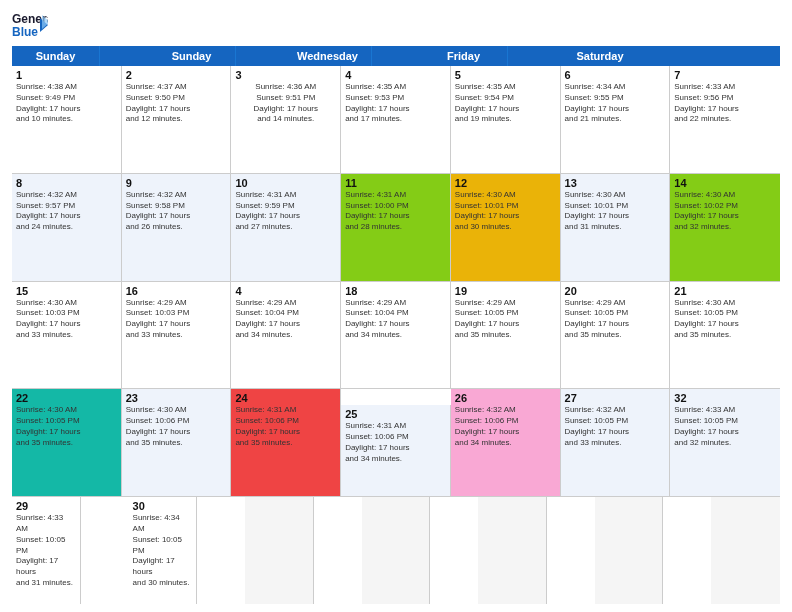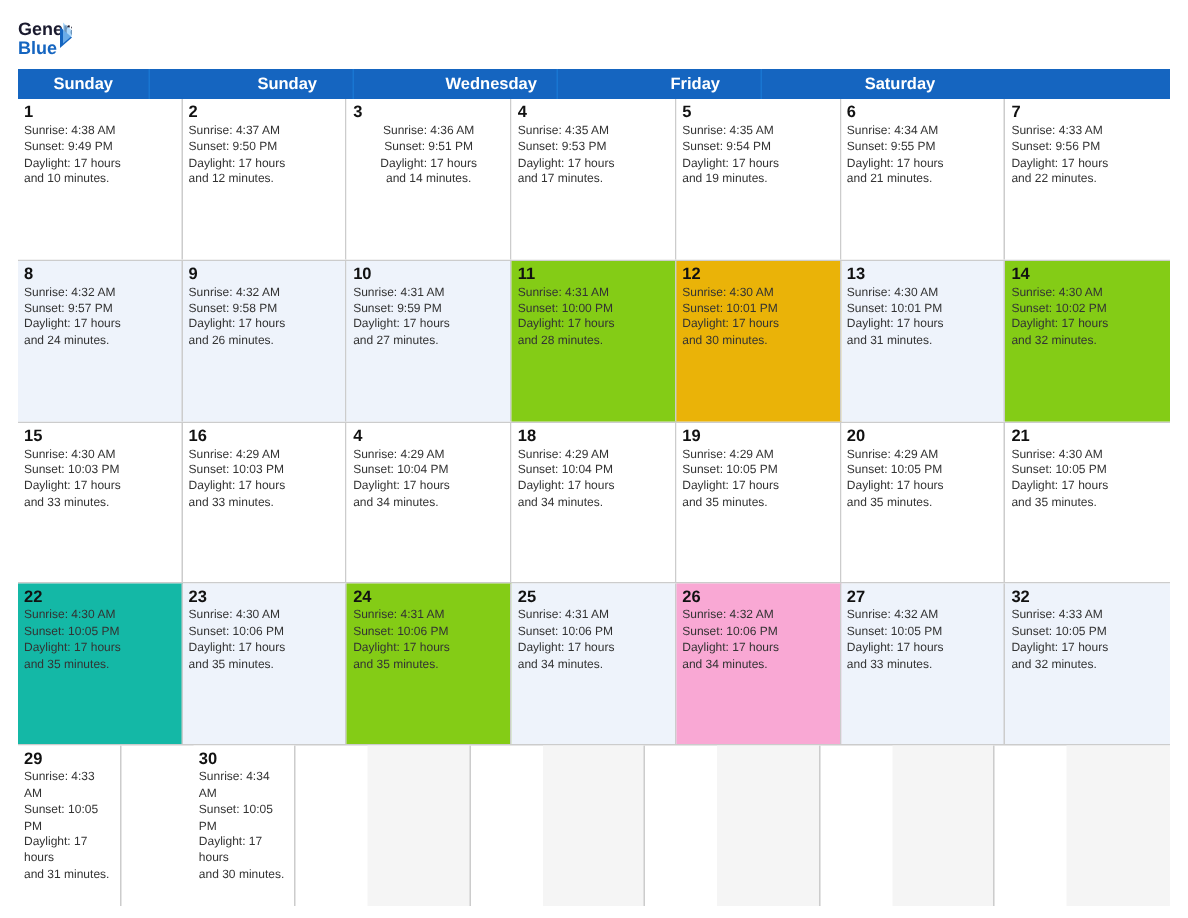--- a/index.html
+++ b/index.html
@@ -294,28 +294,28 @@
 Daylight: 17 hours
 and 35 minutes.</div>
           </div>
           <div class="cal-cell alt-row" style="background: rgb(238, 243, 251);">
             <span class="day-num">23</span>
             <div class="cell-text" style="white-space: pre-line;">Sunrise: 4:30 AM
 Sunset: 10:06 PM
 Daylight: 17 hours
 and 35 minutes.</div>
           </div>
-          <div class="cal-cell alt-row" style="background: #84cc16;">
+          <div class="cal-cell alt-row" style="background: #ef4444;">
             <span class="day-num">24</span>
             <div class="cell-text" style="white-space: pre-line;">Sunrise: 4:31 AM
 Sunset: 10:06 PM
 Daylight: 17 hours
 and 35 minutes.</div>
           </div>
-          <div class="cal-cell alt-row" style="background: rgb(238, 243, 251);">
+          <div class="cal-cell alt-row" style="background: rgb(238, 243, 251); margin-top: 16px;">
             <span class="day-num">25</span>
             <div class="cell-text" style="white-space: pre-line;">Sunrise: 4:31 AM
 Sunset: 10:06 PM
 Daylight: 17 hours
 and 34 minutes.</div>
           </div>
           <div class="cal-cell alt-row" style="background: #f9a8d4;">
             <span class="day-num">26</span>
             <div class="cell-text" style="white-space: pre-line;">Sunrise: 4:32 AM
 Sunset: 10:06 PM

